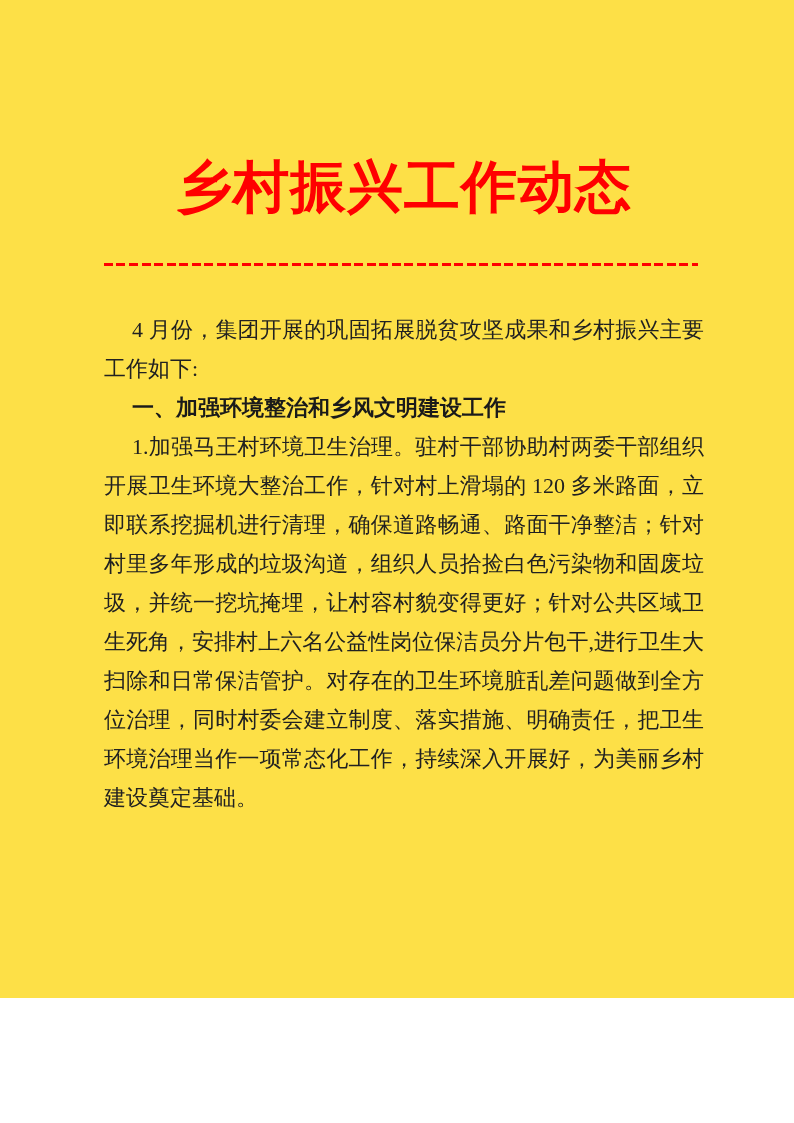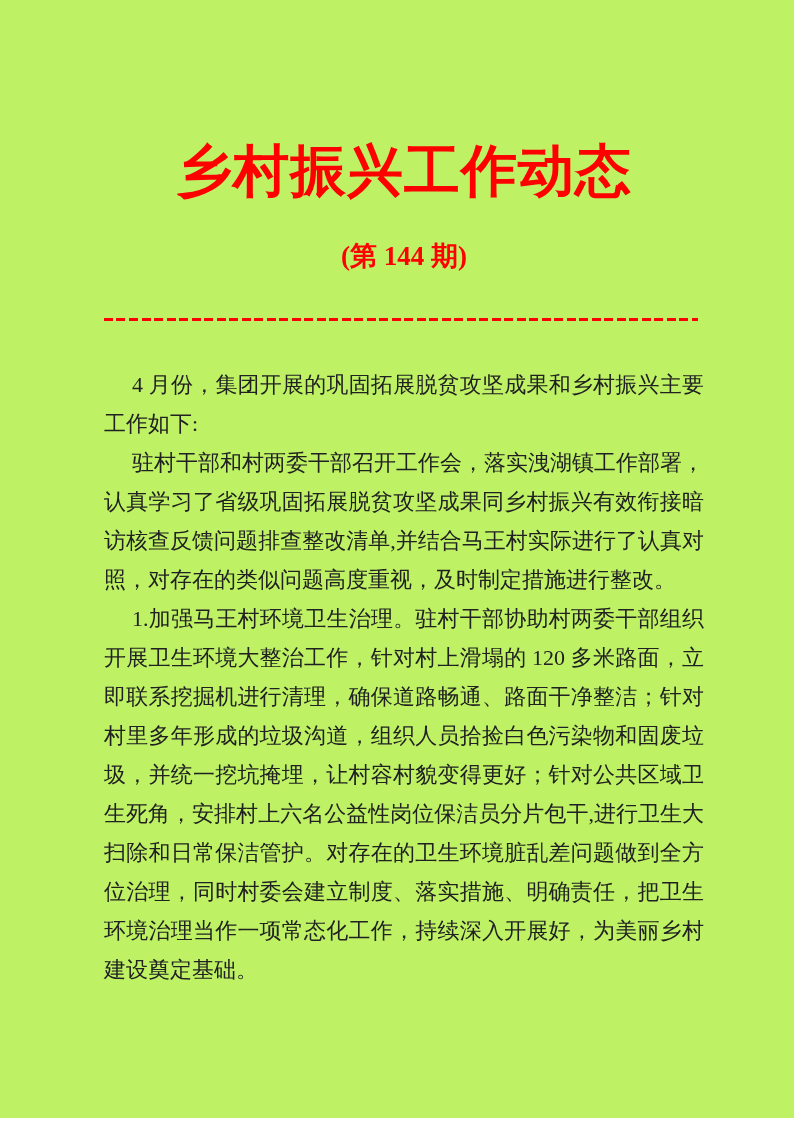--- a/index.html
+++ b/index.html
@@ -3,24 +3,24 @@
 <meta charset="utf-8">
 <style>
   html, body {
     margin: 0;
     padding: 0;
     background: #ffffff;
   }
   .page {
     position: relative;
     width: 794px;
-    height: 1118px;
+    height: 998px;
     box-sizing: border-box;
-    padding: 0 90px 0 104px;
-    background: #bef264;
+    padding: 16px 90px 0 104px;
+    background: #fde047;
     overflow: hidden;
     font-family: "Liberation Serif", "DejaVu Serif", serif;
   }
   .doc-title {
     margin: 143px 0 0 0;
     line-height: 1;
     font-size: 56px;
     font-weight: 700;
     color: #ff0000;
     text-align: center;
@@ -71,24 +71,23 @@
     font-family: "Liberation Sans", "DejaVu Sans", sans-serif;
   }
 </style>
 </head>
 <body>
 
 <div class="page">
 
   <h1 class="doc-title">乡村振兴工作动态</h1>
 
-  <div class="doc-issue">(第 144 期)</div>
 
   <div class="divider"></div>
 
   <p class="body-text intro">4 月份，集团开展的巩固拓展脱贫攻坚成果和乡村振兴主要工作如下:</p>
 
+  <h2 class="section-heading">一、加强环境整治和乡风文明建设工作</h2>
 
-  <p class="body-text">驻村干部和村两委干部召开工作会，落实洩湖镇工作部署，认真学习了省级巩固拓展脱贫攻坚成果同乡村振兴有效衔接暗访核查反馈问题排查整改清单,并结合马王村实际进行了认真对照，对存在的类似问题高度重视，及时制定措施进行整改。</p>
 
   <p class="body-text">1.加强马王村环境卫生治理。驻村干部协助村两委干部组织开展卫生环境大整治工作，针对村上滑塌的 120 多米路面，立即联系挖掘机进行清理，确保道路畅通、路面干净整洁；针对村里多年形成的垃圾沟道，组织人员拾捡白色污染物和固废垃圾，并统一挖坑掩埋，让村容村貌变得更好；针对公共区域卫生死角，安排村上六名公益性岗位保洁员分片包干,进行卫生大扫除和日常保洁管护。对存在的卫生环境脏乱差问题做到全方位治理，同时村委会建立制度、落实措施、明确责任，把卫生环境治理当作一项常态化工作，持续深入开展好，为美丽乡村建设奠定基础。</p>
 
 </div>
 
 </body></html>

